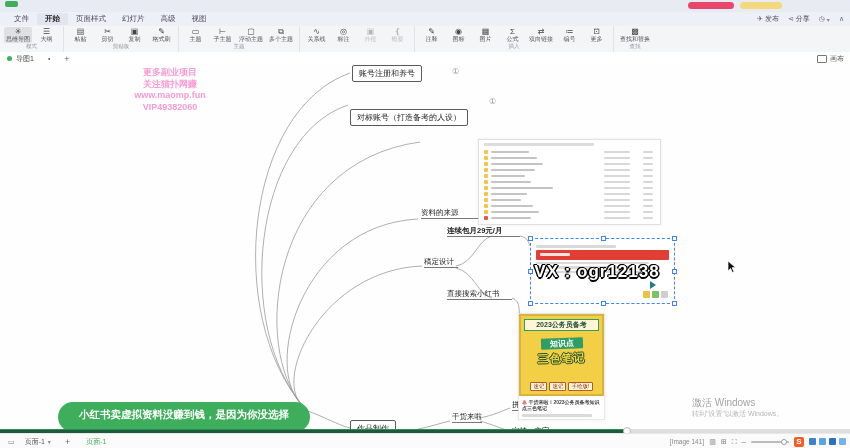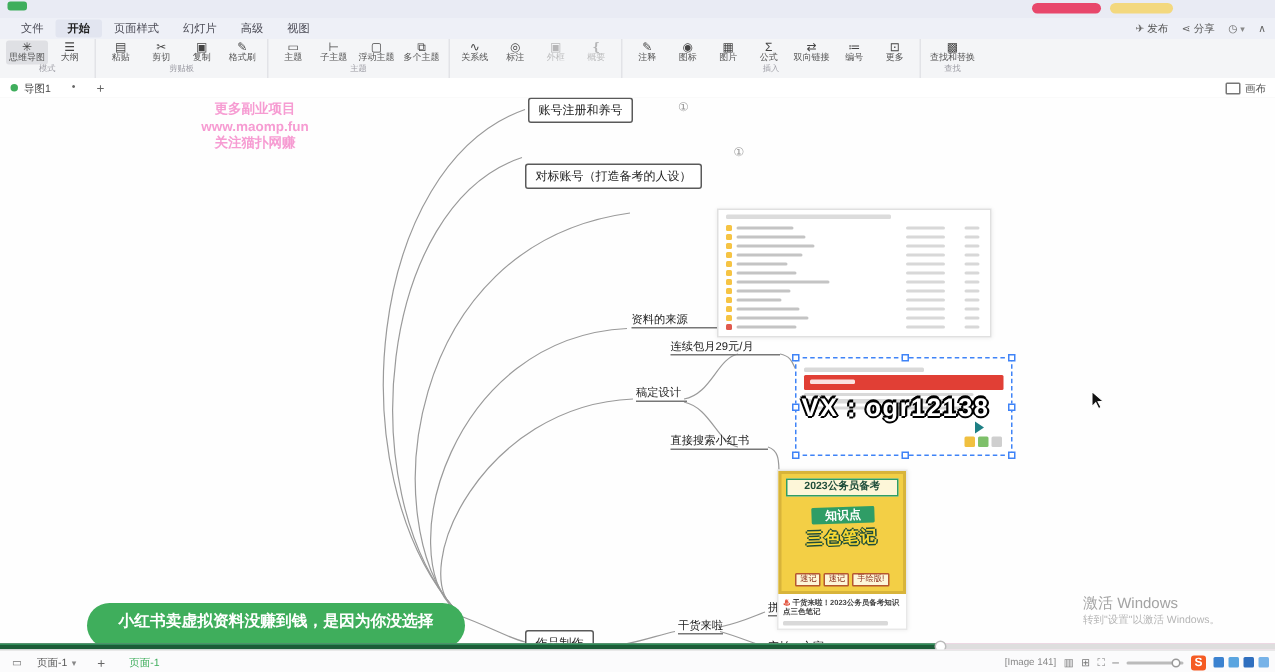--- a/index.html
+++ b/index.html
@@ -90,21 +90,21 @@
                   padding:0 2px;border-radius:1px;white-space:nowrap;}
   .post-caption{padding:3px 3px 2px 3px;}
   .cap1{font-size:5px;line-height:6px;color:#444;font-weight:bold;}
   .cap1 .fire{color:#e0452e;}
   .cap-bar{height:2.5px;background:#d9d9d9;border-radius:1px;margin-top:3px;width:70px;}
   
   .overlay-txt{position:absolute;left:462px;top:195px;width:270px;text-align:center;color:#fff;
                font-weight:bold;font-size:17px;line-height:24px;letter-spacing:1px;
                text-shadow:-1.5px 0 #000,1.5px 0 #000,0 -1.5px #000,0 1.5px #000,1px 1px #000,-1px -1px #000;}
   
-  .win-wm{position:absolute;left:722px;top:331px;color:#a3a3a3;}
+  .win-wm{position:absolute;left:692px;top:331px;color:#a3a3a3;}
   .win-wm .l1{font-size:10px;line-height:13px;}
   .win-wm .l2{font-size:7px;line-height:9px;color:#b5b5b5;}
   .cursor{position:absolute;left:727px;top:195px;}
   
   .progress{position:absolute;left:0;top:429px;width:850px;height:4px;background:#dedede;}
   .progress .played{position:absolute;left:0;top:0;height:4px;width:627px;background:#1c5c38;border-top:1px solid #2e8b57;box-sizing:border-box;}
   .progress .knob{position:absolute;left:623px;top:-2px;width:8px;height:8px;border-radius:50%;
                   background:#fff;border:1px solid #bbb;box-sizing:border-box;}
   
   .statusbar{position:absolute;left:0;top:433px;width:850px;height:15px;background:#fbfbfc;
@@ -313,36 +313,37 @@
         <path d="M456,201 C474,198 478,174 492,171"></path>
         <path d="M456,203 C474,207 478,230 492,233"></path>
         <path d="M520,171 C530,173 528,180 533,185"></path>
         <path d="M512,233 C522,236 518,249 520,254"></path>
         <path d="M565,78 C574,80 572,82 576,84"></path>
       </g>
     </svg>
 
     <div class="wm-pink" id="wm-pink">
         <div>更多副业项目</div>
+        <div>关注猫扑网赚</div>
         <div>www.maomp.fun</div>
-        <div>关注猫扑网赚</div>
+        <div>VIP49382060</div>
       </div>
 
     <div class="central">小红书卖虚拟资料没赚到钱，是因为你没选择</div>
 
     <div class="node-box" style="left:352px;top:0px;">账号注册和养号</div>
     <span class="badge" style="left:452px;top:2px;">①</span>
 
     <div class="node-box" style="left:350px;top:44px;">对标账号（打造备考的人设）</div>
     <span class="badge" style="left:489px;top:32px;">①</span>
 
 
     <div class="node-u" style="left:421px;top:143px;width:150px;">资料的来源</div>
 
-    <div class="node-u" style="left:447px;top:161px;width:73px;">连续包月29元/月</div>
+    <div class="node-u" style="left:447px;top:161px;width:73px;font-weight:bold;">连续包月29元/月</div>
 
     <div class="node-u" style="left:424px;top:192px;width:34px;">稿定设计</div>
 
     <div class="node-u" style="left:447px;top:224px;width:65px;">直接搜索小红书</div>
 
     <div class="node-box" style="left:350px;top:355px;">作品制作</div>
 
     <div class="node-u" style="left:452px;top:347px;width:30px;">干货来啦</div>
 
     <div class="node-u" style="left:512px;top:335px;width:40px;">拼图＋文字</div>

